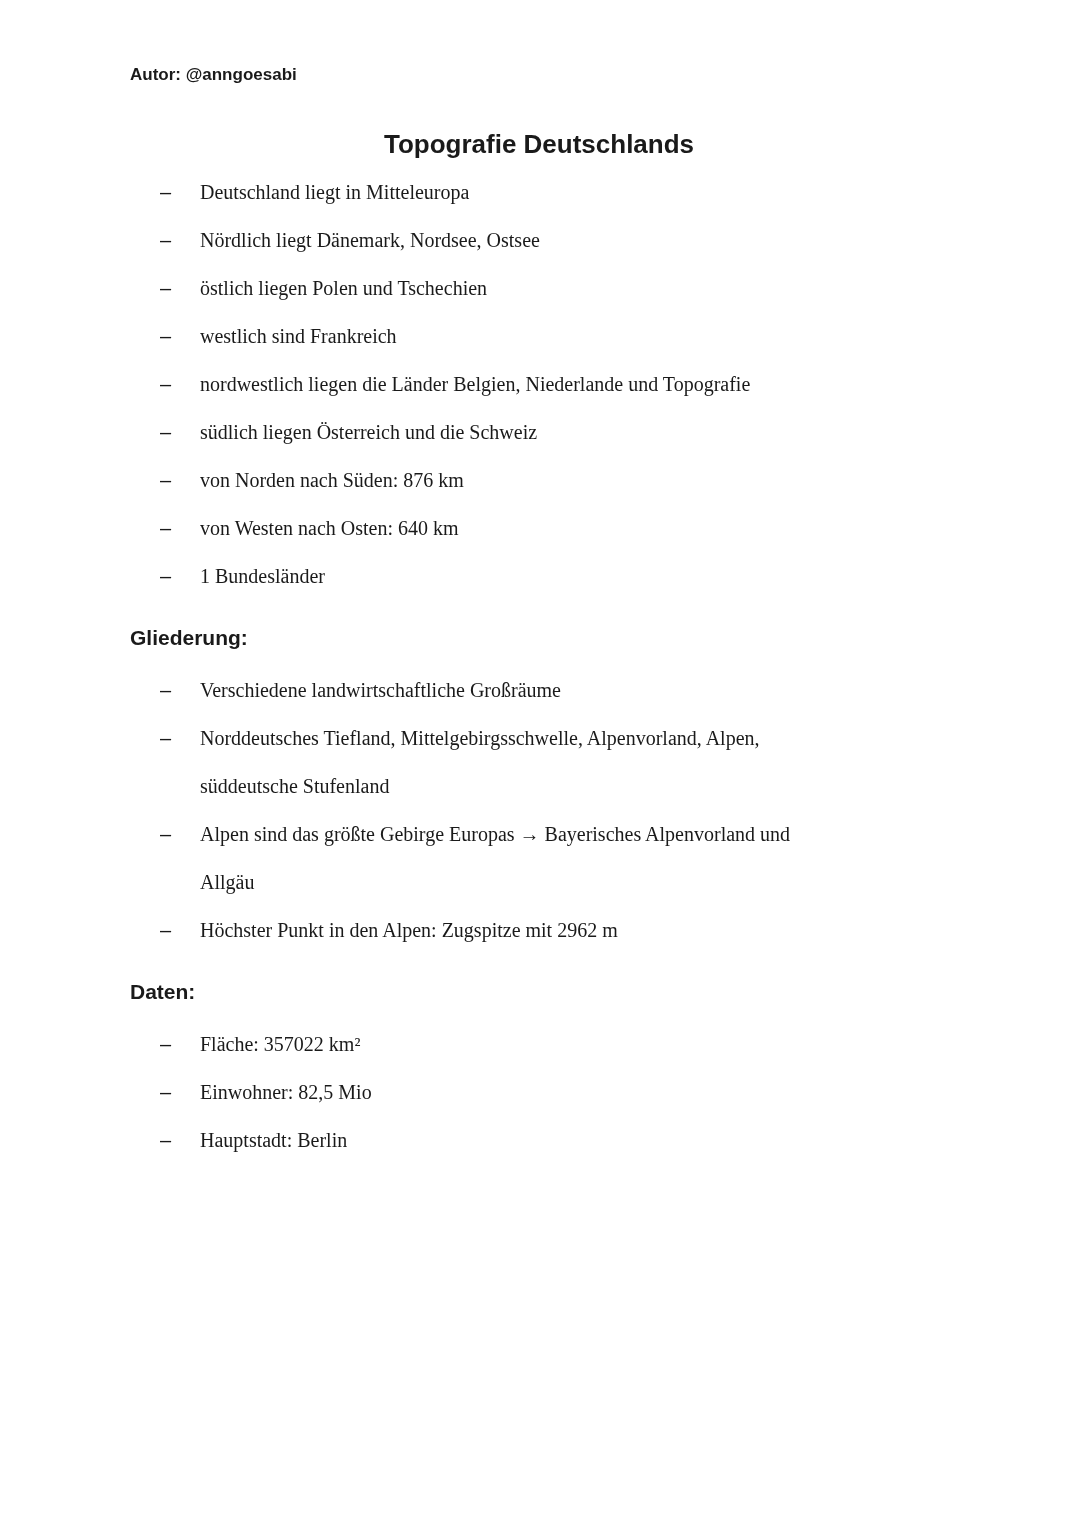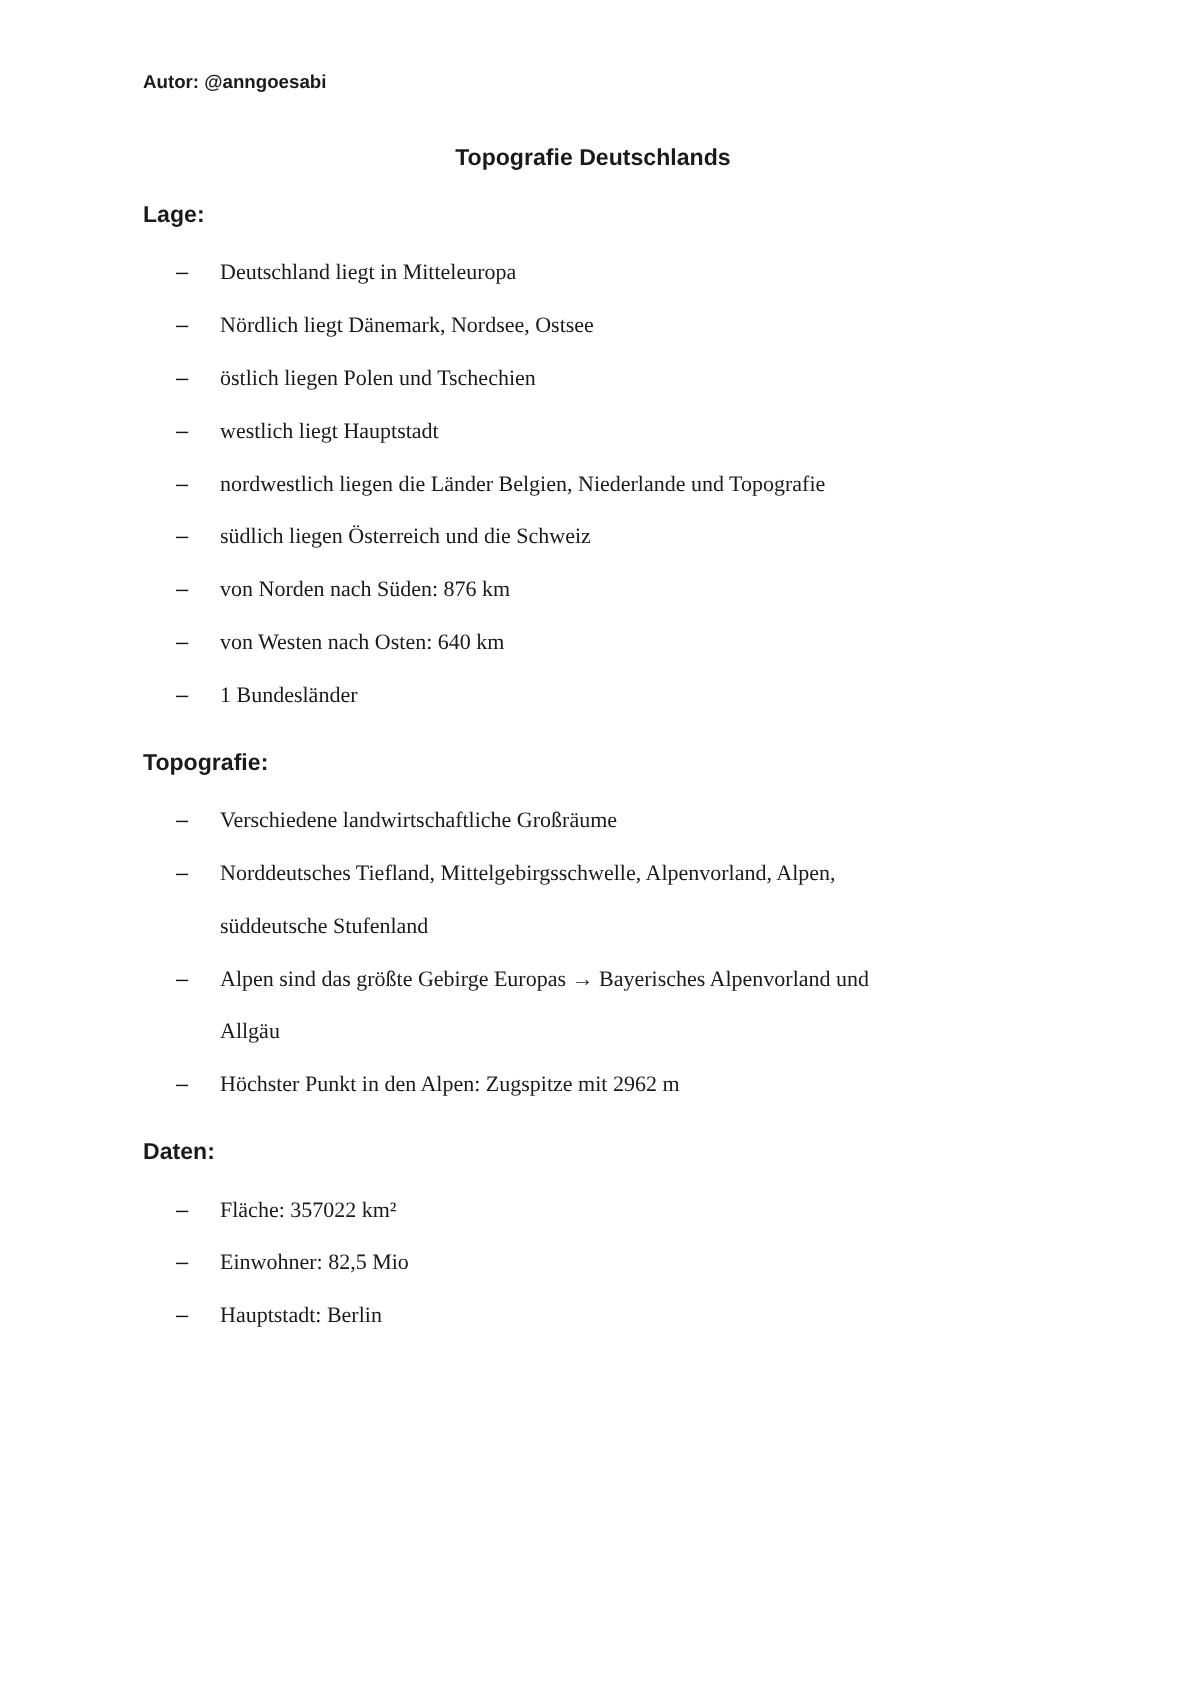--- a/index.html
+++ b/index.html
@@ -19,21 +19,21 @@
     font-size: 20px;
     overflow: hidden;
   }
   .author {
     font-weight: 700;
     font-size: 17px;
     line-height: 22px;
   }
   .title {
     font-weight: 700;
-    font-size: 21px;
+    font-size: 26px;
     text-align: center;
     margin: 44px 0 10px 0;
     line-height: 28px;
   }
   .section-heading {
     font-weight: 700;
     font-size: 21px;
     margin: 14px 0 4px 0;
     line-height: 48px;
   }
@@ -60,37 +60,36 @@
 </head>
 <body>
 
 <div class="page">
 
   <div class="author">Autor: @anngoesabi</div>
 
   <div class="title">Topografie Deutschlands</div>
 
   <div class="section">
-    <div class="section-heading">Lage:</div>
     <ul class="bullets">
       <li>
         <span class="marker">–</span>
         <span class="item-text">Deutschland liegt in Mitteleuropa</span>
       </li>
       <li>
         <span class="marker">–</span>
         <span class="item-text">Nördlich liegt Dänemark, Nordsee, Ostsee</span>
       </li>
       <li>
         <span class="marker">–</span>
         <span class="item-text">östlich liegen Polen und Tschechien</span>
       </li>
       <li>
         <span class="marker">–</span>
-        <span class="item-text">westlich liegt Hauptstadt</span>
+        <span class="item-text">westlich sind Frankreich</span>
       </li>
       <li>
         <span class="marker">–</span>
         <span class="item-text">nordwestlich liegen die Länder Belgien, Niederlande und Topografie</span>
       </li>
       <li>
         <span class="marker">–</span>
         <span class="item-text">südlich liegen Österreich und die Schweiz</span>
       </li>
       <li>
@@ -102,21 +101,21 @@
         <span class="item-text">von Westen nach Osten: 640 km</span>
       </li>
       <li>
         <span class="marker">–</span>
         <span class="item-text">1 Bundesländer</span>
       </li>
     </ul>
   </div>
 
   <div class="section">
-    <div class="section-heading">Topografie:</div>
+    <div class="section-heading">Gliederung:</div>
     <ul class="bullets">
       <li>
         <span class="marker">–</span>
         <span class="item-text">Verschiedene landwirtschaftliche Großräume</span>
       </li>
       <li>
         <span class="marker">–</span>
         <span class="item-text">Norddeutsches Tiefland, Mittelgebirgsschwelle, Alpenvorland, Alpen,
 süddeutsche Stufenland</span>
       </li>

